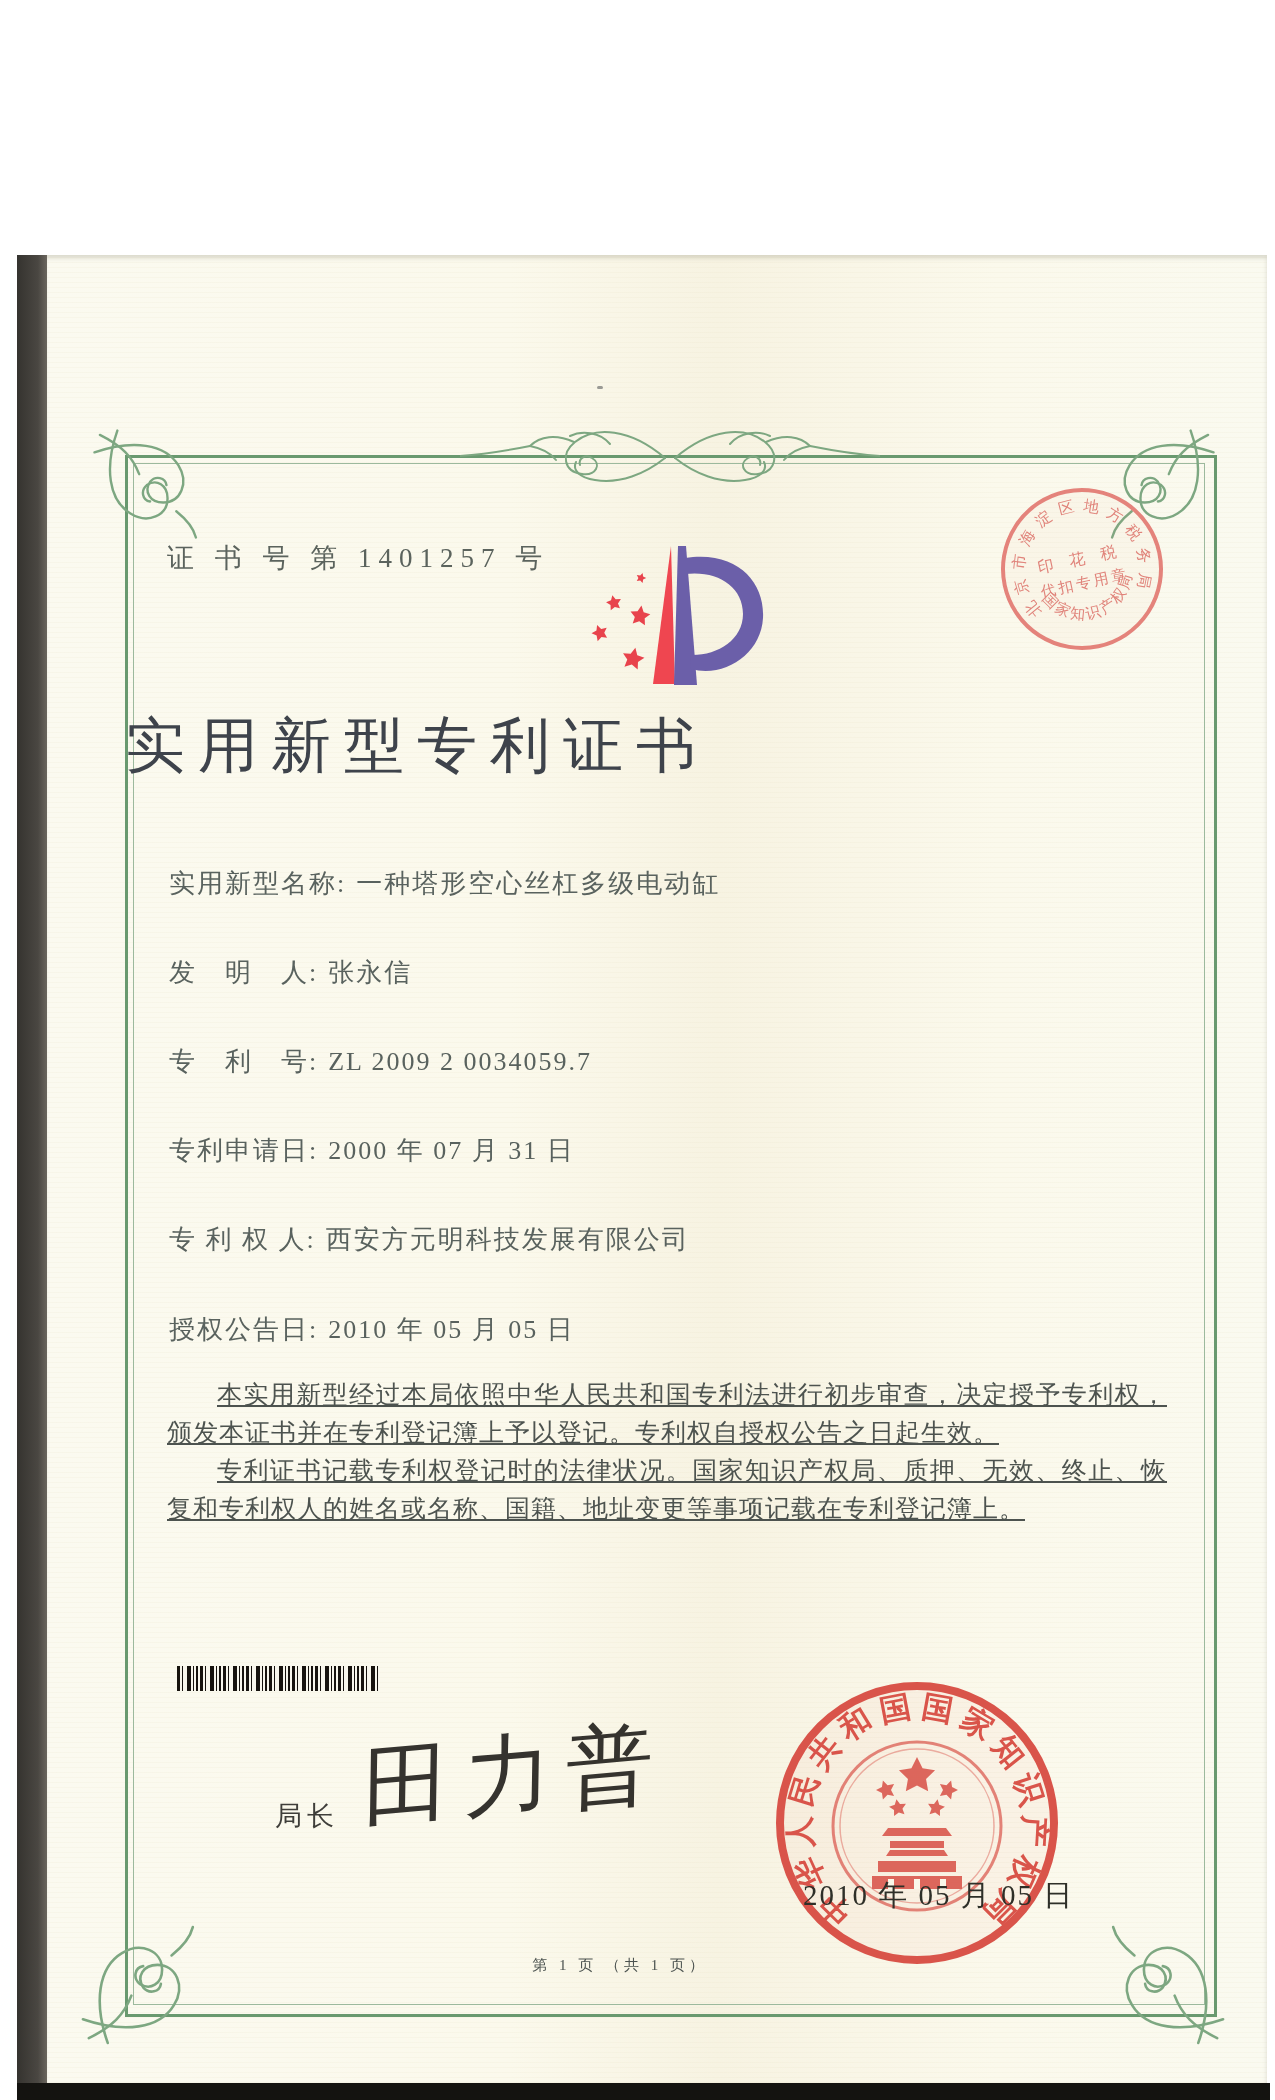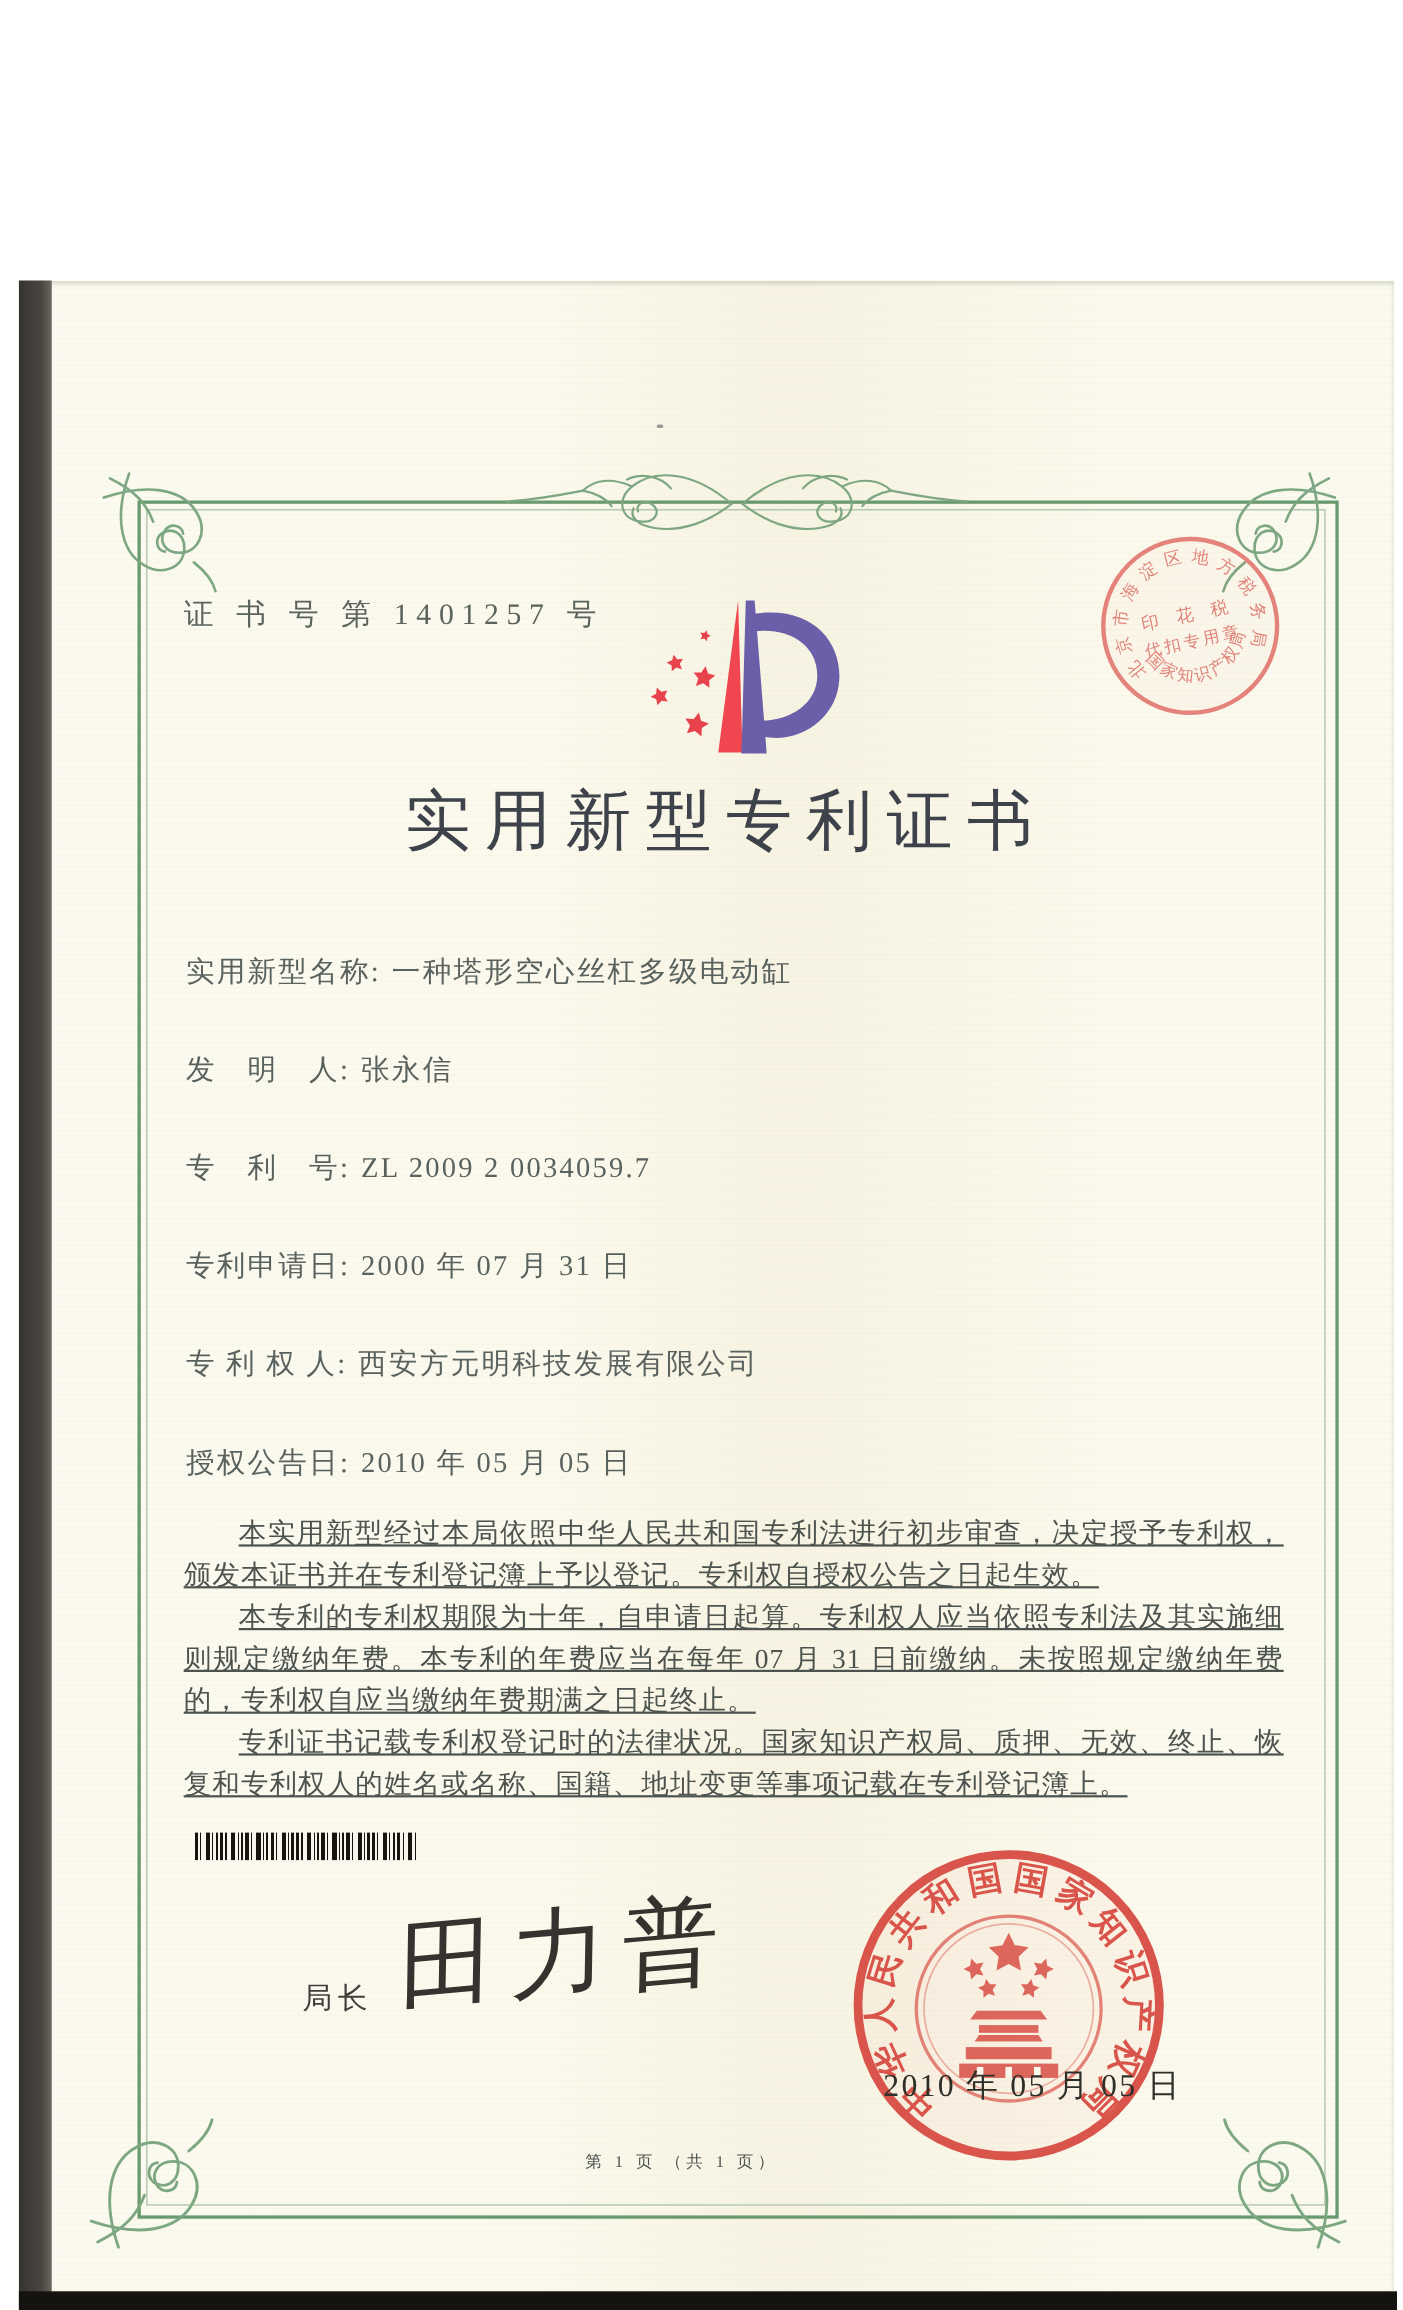--- a/index.html
+++ b/index.html
@@ -20,21 +20,21 @@
       linear-gradient(90deg,#fbfaf0 0%,#fbf9ec 38%,#f7f3e2 55%,#fbf9ec 78%,#fafaf0 100%);
     box-shadow:inset 0 3px 4px rgba(120,115,95,.25);}
   
   .frame-outer{position:absolute;left:108px;top:455px;width:1086px;height:1556px;
     border:3px solid #69996f;}
   .frame-inner{position:absolute;left:116px;top:463px;width:1070px;height:1540px;
     border:1px solid #9cb99d;}
   .orn{position:absolute;pointer-events:none;}
   
   .cert-no{position:absolute;left:150px;top:540px;font-size:27px;letter-spacing:7px;color:#5b635d;}
-  .title{position:absolute;left:108px;top:706px;width:1070px;text-align:center;
+  .title{position:absolute;left:108px;top:706px;width:1070px;text-align:left;
     font-size:60px;letter-spacing:13px;color:#3e434b;font-weight:normal;}
   
   .field{position:absolute;left:152px;font-size:26px;color:#59625e;letter-spacing:2px;white-space:nowrap;}
   .f0{top:866px;}.f1{top:955px;}.f2{top:1044px;}.f3{top:1133px;}.f4{top:1222px;}.f5{top:1312px;}
   .field .lab{margin-right:10px;}
   
   .body-text{position:absolute;left:150px;top:1376px;width:1000px;font-size:25px;
     line-height:38px;color:#4d534f;text-align:justify;}
   .body-text p{margin:0;text-indent:2em;letter-spacing:1px;text-decoration:underline;}
   
@@ -150,21 +150,20 @@
   </div>
   <div class="field f4">
     <span class="lab">专 利 权 人:</span><span>西安方元明科技发展有限公司</span>
   </div>
   <div class="field f5">
     <span class="lab">授权公告日:</span><span>2010 年 05 月 05 日</span>
   </div>
 
   <div class="body-text">
     <p>本实用新型经过本局依照中华人民共和国专利法进行初步审查，决定授予专利权，颁发本证书并在专利登记簿上予以登记。专利权自授权公告之日起生效。</p>
-    <p>本专利的专利权期限为十年，自申请日起算。专利权人应当依照专利法及其实施细则规定缴纳年费。本专利的年费应当在每年 07 月 31 日前缴纳。未按照规定缴纳年费的，专利权自应当缴纳年费期满之日起终止。</p>
     <p>专利证书记载专利权登记时的法律状况。国家知识产权局、质押、无效、终止、恢复和专利权人的姓名或名称、国籍、地址变更等事项记载在专利登记簿上。</p>
   </div>
 
   <div class="barcode"></div>
 
   <div class="signer-role">局长</div>
   <div class="signature">田力普</div>
 
   <svg class="office-seal" width="294" height="294" viewBox="0 0 294 294">
     <circle cx="147" cy="147" r="137" fill="rgba(231,110,98,0.05)" stroke="#d9544a" stroke-width="8"></circle>

